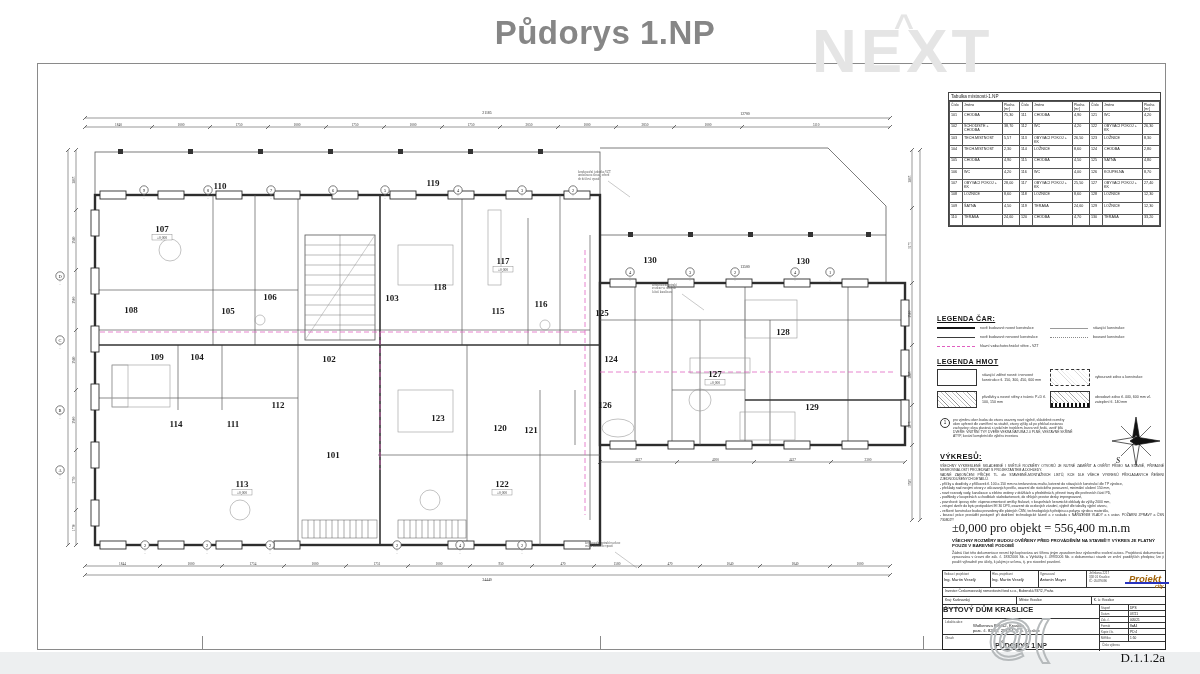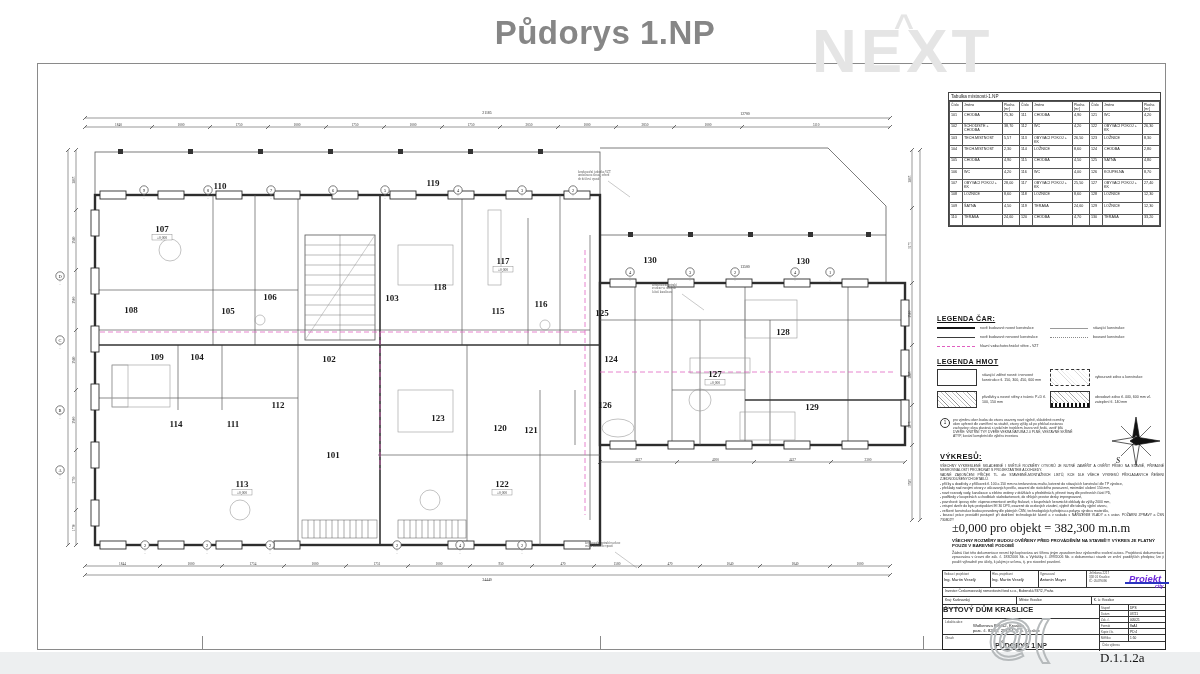--- a/index.html
+++ b/index.html
@@ -82,21 +82,21 @@
 
   
   #titleblock{left:942px;top:570px;width:222px;height:78px;border:1px solid #222;background:#fff;
       font-family:"Liberation Sans",sans-serif}
   #tb-top{display:flex;border-bottom:.6px solid #333;height:16px}
   .tb-role{width:45px;border-right:.6px solid #333;padding:.5px 1px}
   .tb-role .lbl{font-size:3px;color:#444;display:block}
   .tb-role .val{font-size:4px;color:#111;margin-top:1.5px}
   #tb-office{flex:1;display:flex;padding:1px 2px}
   #tb-office .addr{font-size:3px;color:#444;line-height:1.3;width:36px}
-  #tb-logo{flex:1;position:relative;color:#6d28d9}
+  #tb-logo{flex:1;position:relative;color:#a16207}
   #tb-logo .l1{font-style:italic;font-weight:bold;font-size:9.5px;position:absolute;left:4px;top:1px}
   #tb-logo .l2{font-style:italic;font-weight:bold;font-size:5px;position:absolute;left:30px;top:11px}
   #tb-logo .swoosh{position:absolute;left:0;top:10px;width:44px;height:2px;background:#2a35c0}
   #tb-investor{border-bottom:.6px solid #333;font-size:3.3px;padding:1px 2px;height:6px;color:#222}
   #tb-region{display:flex;border-bottom:.6px solid #333;height:7px}
   .tb-reg{width:74px;border-right:.6px solid #333;font-size:3.3px;padding:.8px 2px;color:#222}
   .tb-reg:last-child{border-right:none}
   #tb-main{display:flex;height:46px}
   #tb-left{width:156px;border-right:.6px solid #333;display:flex;flex-direction:column}
   .tb-cell{border-bottom:.6px solid #333;position:relative}
@@ -108,21 +108,21 @@
   #tb-location .loc{font-size:4.2px;margin:3.5px 0 0 30px;line-height:1.35;color:#111}
   #tb-content{flex:1}
   #tb-content .big{font-size:7px;font-weight:bold;text-align:center;margin-top:7px}
   #tb-right{flex:1;display:flex;flex-direction:column}
   #tb-meta{flex:1}
   .tb-meta-row{display:flex;border-bottom:.5px solid #333;height:5.1px}
   .tb-meta-row .ml{width:26px;font-size:2.9px;color:#444;padding:.6px 1px;border-right:.5px solid #333}
   .tb-meta-row .mv{flex:1;font-size:3.2px;padding:.5px 1px;color:#111}
   #tb-drawno{height:24px;position:relative}
   #tb-drawno .lbl{font-size:3px;color:#444;position:absolute;left:2px;top:1px}
-  #tb-drawno .no{font-family:"Liberation Serif",serif;font-size:13px;text-align:left;margin-top:8px;color:#111}
+  #tb-drawno .no{font-family:"Liberation Serif",serif;font-size:13px;text-align:right;margin-top:8px;color:#111}
 </style>
 </head>
 <body>
 
 <div class="abs" id="sheet-frame"></div>
 <div class="abs" id="bottom-strip"></div>
 <div class="frame-tick" style="left:202px"></div>
 <div class="frame-tick" style="left:600px"></div>
 <div class="frame-tick" style="left:923px"></div>
 
@@ -758,21 +758,21 @@
       <div>- nové rozvody vody, kanalizace a elektro vedeny v drážkách a předstěnách, přesné trasy dle profesních částí PD,</div>
       <div>- podhledy v koupelnách a chodbách sádrokartonové, do vlhkých prostor desky impregnované,</div>
       <div>- povrchové úpravy stěn: vápenocementové omítky štukové, v koupelnách keramické obklady do výšky 2000 mm,</div>
       <div>- vstupní dveře do bytů protipožární EI 30 DP3, osazené do ocelových zárubní, výplně dle tabulky výplní otvorů,</div>
       <div>- veškeré konstrukce budou provedeny dle platných ČSN, technologických předpisů a pokynů výrobců materiálů,</div>
       <div>- bourací práce provádět postupně při dodržení technologické kázně a v souladu s NAŘÍZENÍM VLÁDY a s ustan. POŽÁRNÍ ZPRÁVY a ČSN 730802!!!</div>
     </div>
 </div>
 
 <div class="abs panel" id="elevation">
-  <div id="elev-value">±0,000 pro objekt = 382,300 m.n.m</div>
+  <div id="elev-value">±0,000 pro objekt = 556,400 m.n.m</div>
   <div id="elev-warning">VŠECHNY ROZMĚRY BUDOU OVĚŘENY PŘED PROVÁDĚNÍM NA STAVBĚ!!! VÝKRES JE PLATNÝ POUZE V BAREVNÉ PODOBĚ</div>
   <div id="elev-copy">Žádná část této dokumentace nesmí být kopírována ani šířena jiným způsobem bez výslovného svolení autora. Projektová dokumentace zpracována v úrovni dle zák. č. 183/2006 Sb. a Vyhlášky č. 499/2006 Sb. o dokumentaci staveb ve znění pozdějších předpisů; lze ji použít výhradně pro účely, k jakým je určena, tj. pro stavební povolení.</div>
 </div>
 
 <div class="abs panel" id="titleblock">
   <div id="tb-top">
     <div class="tb-role">
       <span class="lbl">Vedoucí projektant</span>
       <div class="val">Ing. Martin Veselý</div>
     </div>

